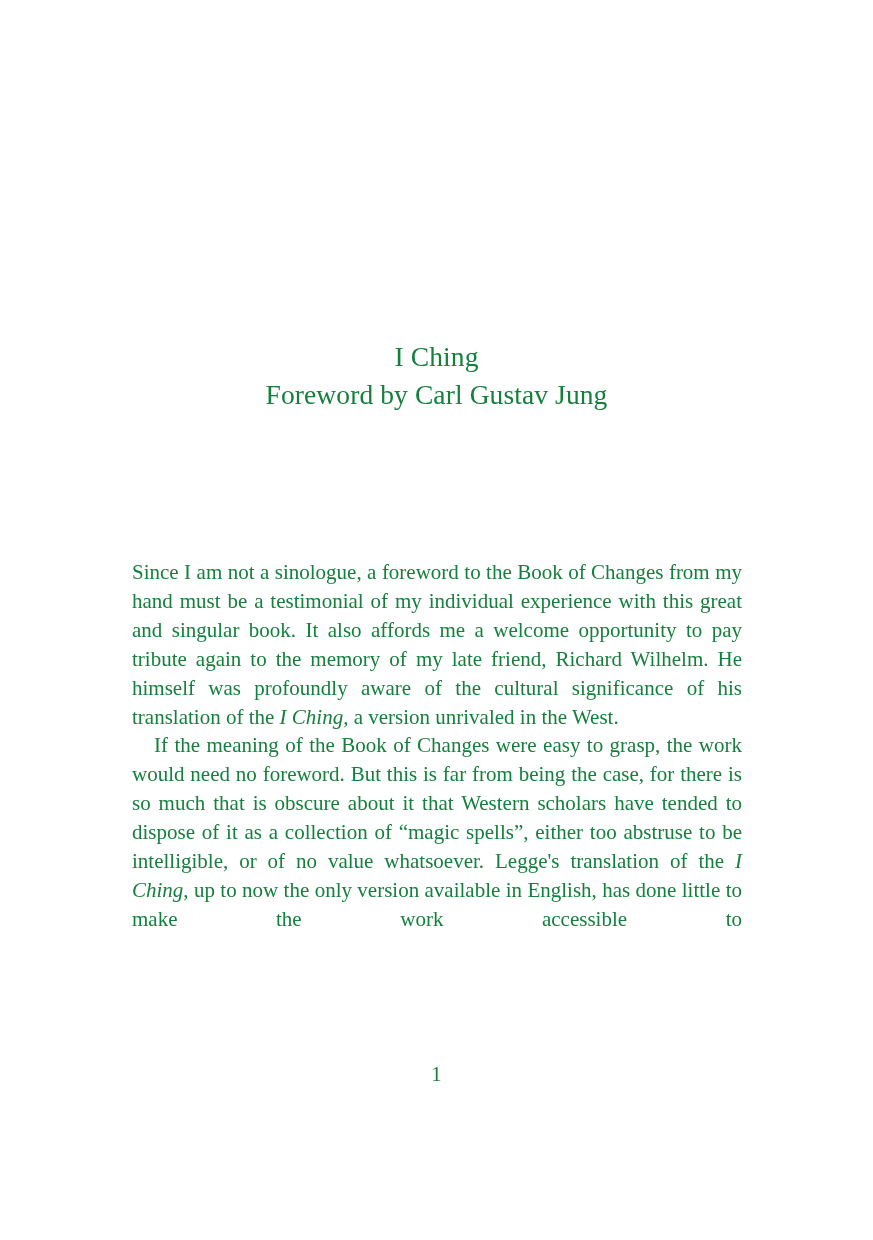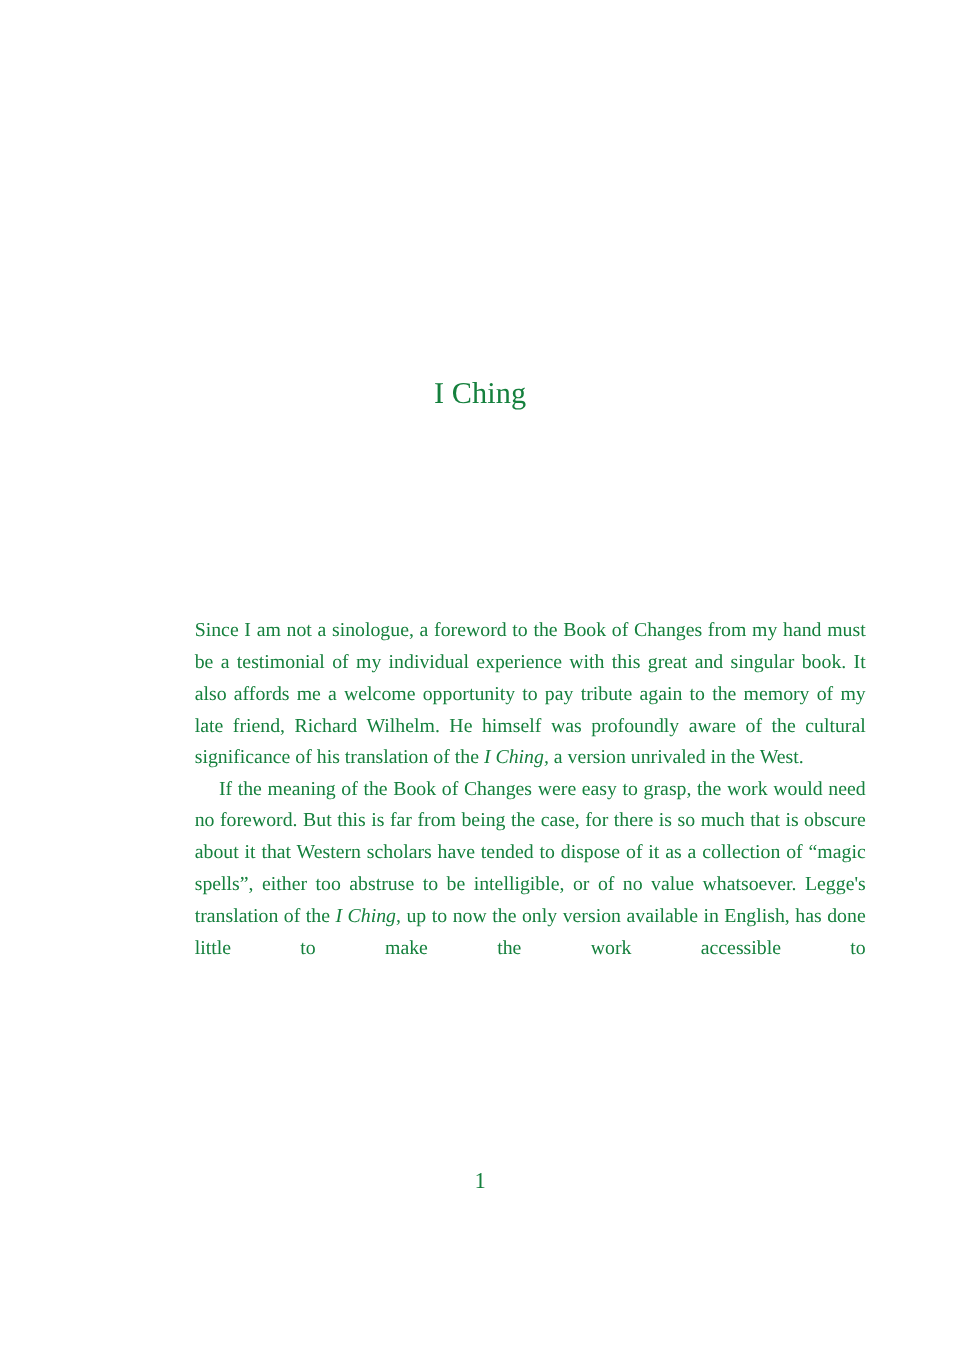--- a/index.html
+++ b/index.html
@@ -33,25 +33,24 @@
     letter-spacing: 0.1px;
     white-space: pre;
   }
 
   
   .body-col {
     position: absolute;
     left: 132px;
     top: 558px;
     width: 610px;
-    font-size: 18px;
+    font-size: 21px;
     line-height: 28.9px;
     text-align: justify;
     text-justify: inter-word;
-    margin-left: 45px;
   }
   .para {
     margin: 0;
     text-align: justify;
     text-align-last: justify;
   }
   .para.first {
     text-indent: 0;
     text-align-last: left;
   }
@@ -71,20 +70,21 @@
     line-height: 28px;
   }
 </style>
 </head>
 <body>
 
 <div class="page">
 
   <div class="title-block">
     <span class="title-line">I Ching</span>
+    <span class="title-line">Foreword by Carl Gustav Jung</span>
   </div>
 
   <div class="body-col">
 
     <p class="para first"><span>Since I am not a sinologue, a foreword to the Book of Changes from my hand must be a testimonial of my individual experience with this great and singular book. It also affords me a welcome opportunity to pay tribute again to the memory of my late friend, Richard Wilhelm. He himself was profoundly aware of the cultural significance of his translation of the </span><span class="it">I Ching,</span><span> a version unrivaled in the West.</span></p>
 
     <p class="para indented"><span>If the meaning of the Book of Changes were easy to grasp, the work would need no foreword. But this is far from being the case, for there is so much that is obscure about it that Western scholars have tended to dispose of it as a collection of “magic spells”, either too abstruse to be intelligible, or of no value whatsoever. Legge's translation of the </span><span class="it">I Ching</span><span>, up to now the only version available in English, has done little to make the work accessible to</span></p>
 
   </div>
 

